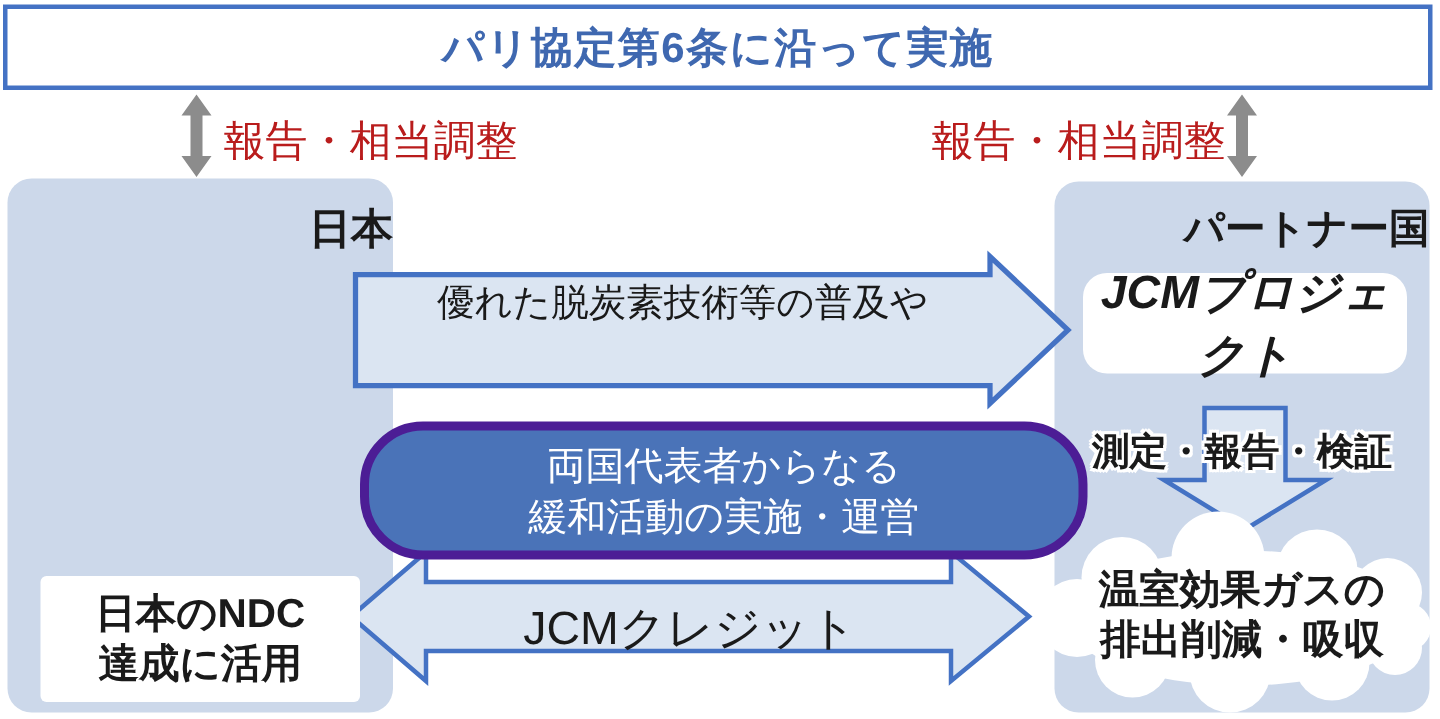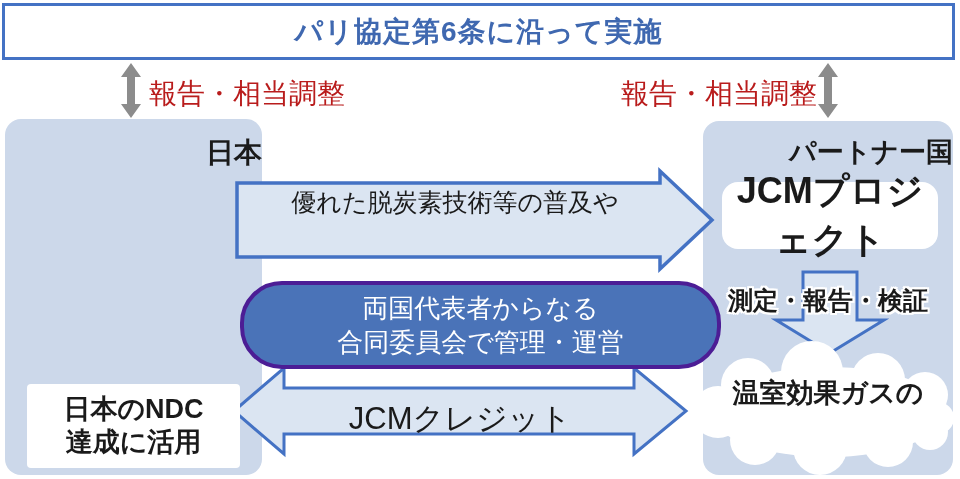--- a/index.html
+++ b/index.html
@@ -20,29 +20,29 @@
   .panel{background:#ccd8ea;border-radius:16px;}
   .panel-left{left:5px;top:119px;width:257px;height:356px;}
   .panel-right{left:703px;top:121px;width:250px;height:354px;}
   .panel-title{width:100%;text-align:right;font-weight:bold;font-size:28px;}
   
   .arrow-layer{left:0;top:0;width:960px;height:479px;pointer-events:none;}
   
   .white-box{background:#fff;border-radius:16px;display:flex;flex-direction:column;
     align-items:center;justify-content:center;text-align:center;}
   .jcm-box{left:722px;top:182px;width:216px;height:67px;}
-  .jcm-box span{font-size:36px;font-weight:bold;}
+  .jcm-box span{font-size:31px;font-weight:bold;font-style:italic;}
   .ndc-box{left:27px;top:368px;width:213px;height:84px;border-radius:4px;margin-top:16px;}
   .ndc-box span{font-size:27px;font-weight:bold;line-height:33px;}
   
   .tech-text{left:255px;top:186px;width:400px;text-align:center;
     font-size:25px;line-height:33px;}
   
   .stadium{left:240px;top:281px;width:473px;height:80px;background:#4a73b8;
-    border:4px solid #4c1d95;border-radius:42px;display:flex;flex-direction:column;
+    border:6px solid #4c1d95;border-radius:42px;display:flex;flex-direction:column;
     align-items:center;justify-content:center;text-align:center;}
   .stadium span{color:#fff;font-size:26px;line-height:34px;}
   
   .mrv-label{left:703px;top:284px;width:250px;text-align:center;
     font-size:25px;font-weight:bold;
     text-shadow:-2px -2px 0 #fff,2px -2px 0 #fff,-2px 2px 0 #fff,2px 2px 0 #fff,
                 0 -2px 0 #fff,0 2px 0 #fff,-2px 0 0 #fff,2px 0 0 #fff;}
   
   .credit-label{left:340px;top:398px;width:240px;text-align:center;font-size:31px;}
   
@@ -110,27 +110,28 @@
   </div>
 
   <div class="abs white-box jcm-box z3">
     <span>JCMプロジェクト</span>
   </div>
 
   <div class="abs mrv-label z3">測定・報告・検証</div>
 
   <div class="abs stadium z3">
     <span>両国代表者からなる</span>
-    <span>合同委員会で管理・運営</span>
+    <span>緩和活動の実施・運営</span>
   </div>
 
   <div class="abs credit-label z3">JCMクレジット</div>
 
   <div class="abs white-box ndc-box z3">
     <span>日本のNDC</span>
     <span>達成に活用</span>
   </div>
 
   <div class="abs cloud-text z3">
     <div>温室効果ガスの</div>
+    <div>排出削減・吸収</div>
   </div>
 
 </div>
 
 </body></html>

